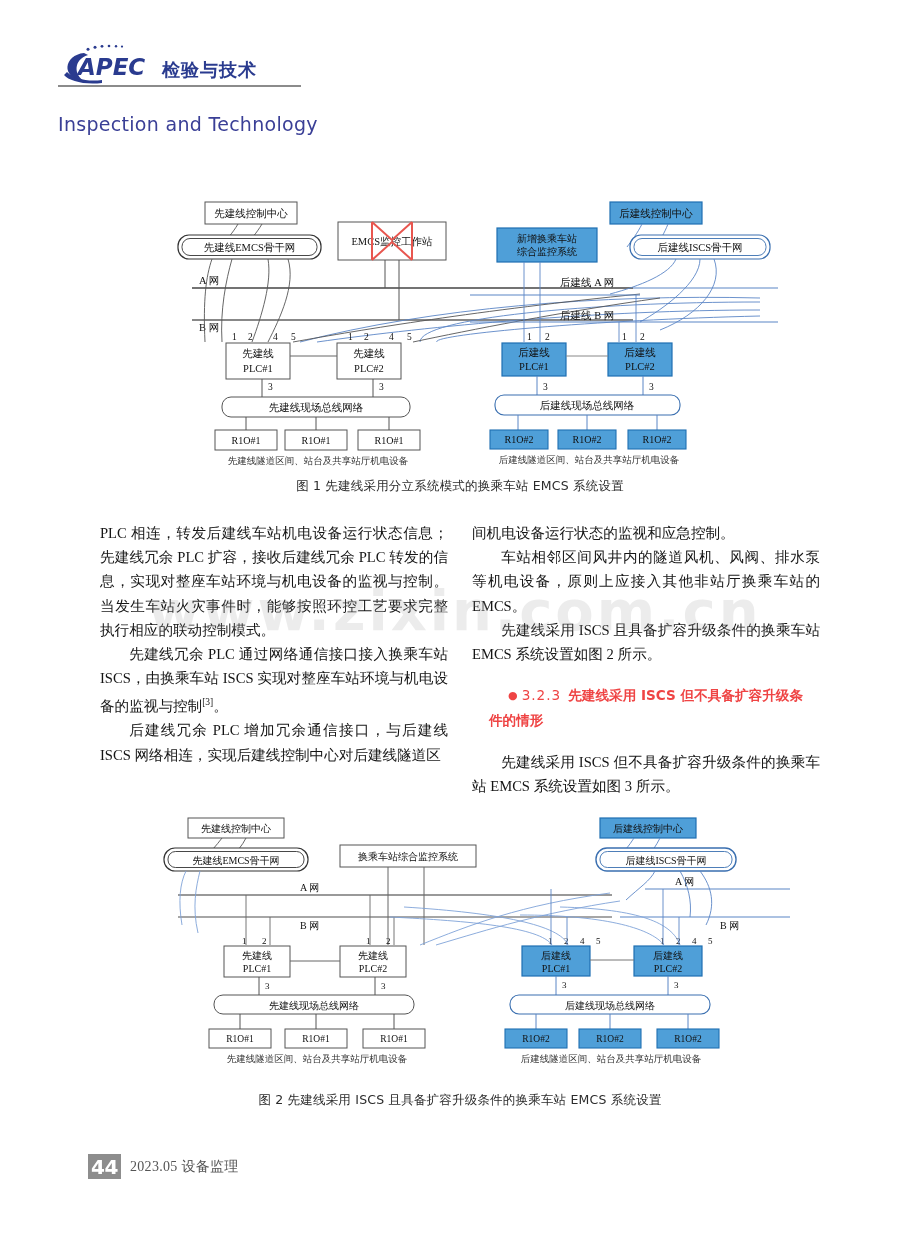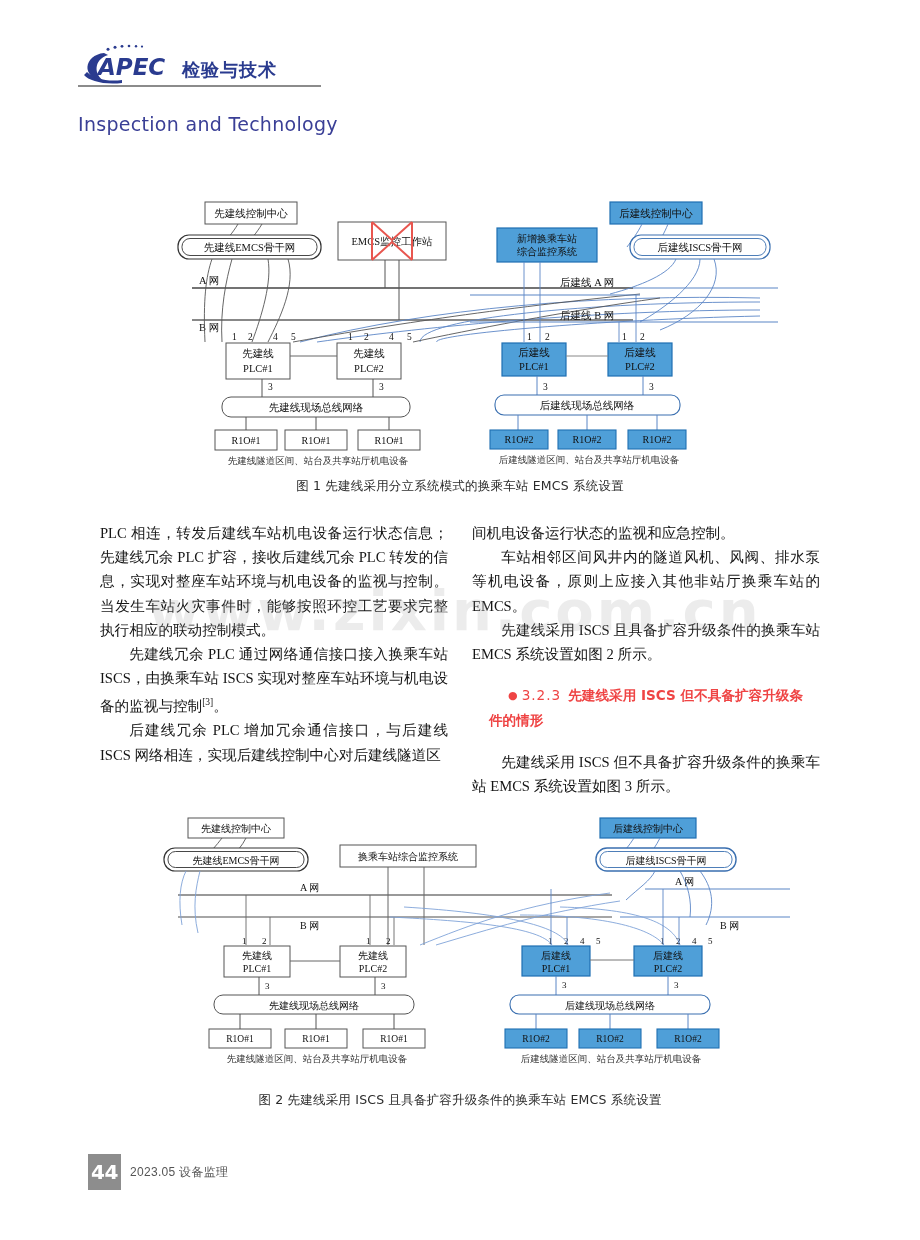--- a/index.html
+++ b/index.html
@@ -12,21 +12,21 @@
     height: 1240px;
     position: relative;
     font-family: "Liberation Serif", "DejaVu Serif", serif;
     color: #1a1a1a;
     overflow: hidden;
   }
 
   
   #masthead {
     position: absolute;
-    left: 78px;
+    left: 58px;
     top: 38px;
     width: 400px;
     height: 90px;
   }
   #apec-logo-row {
     display: flex;
     align-items: flex-end;
     height: 44px;
   }
   #apec-mark {
@@ -119,35 +119,35 @@
   
   #footer {
     position: absolute;
     left: 88px;
     top: 1154px;
     display: flex;
     align-items: center;
   }
   #footer-pagebox {
     width: 33px;
-    height: 36px;
+    height: 25px;
     background: #8d8d8d;
     color: #ffffff;
     font-family: "DejaVu Sans", "Liberation Sans", sans-serif;
     font-size: 20px;
     font-weight: bold;
     display: flex;
     align-items: center;
     justify-content: center;
     letter-spacing: -0.5px;
   }
   #footer-text {
     margin-left: 9px;
-    font-family: Liberation Sans, sans-serif;
-    font-size: 12px;
+    font-family: Liberation Serif, serif;
+    font-size: 14px;
     color: #555555;
     letter-spacing: 0.3px;
   }
 
   
   #watermark {
     position: absolute;
     left: 148px;
     top: 578px;
     font-family: "DejaVu Sans", "Liberation Sans", sans-serif;

